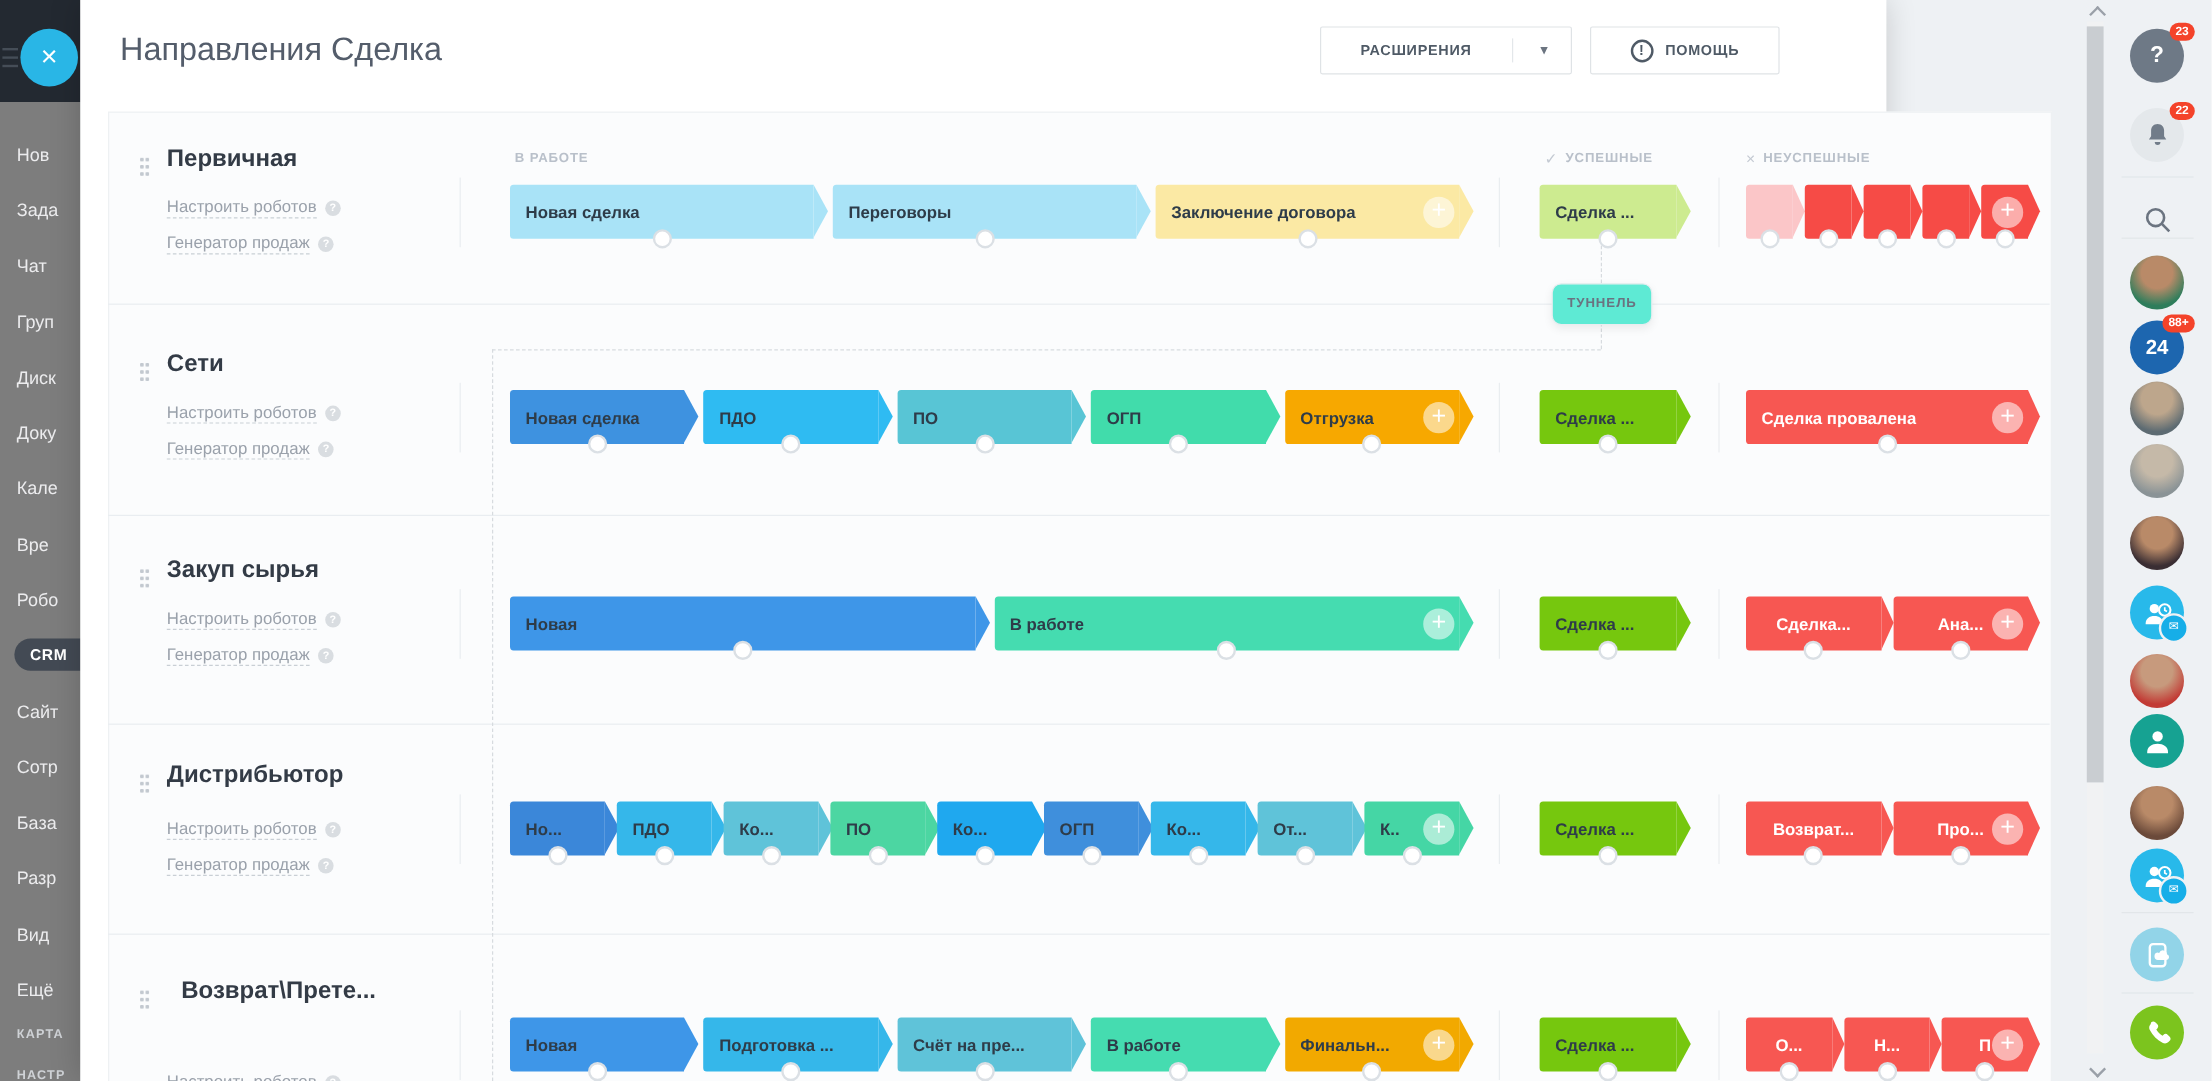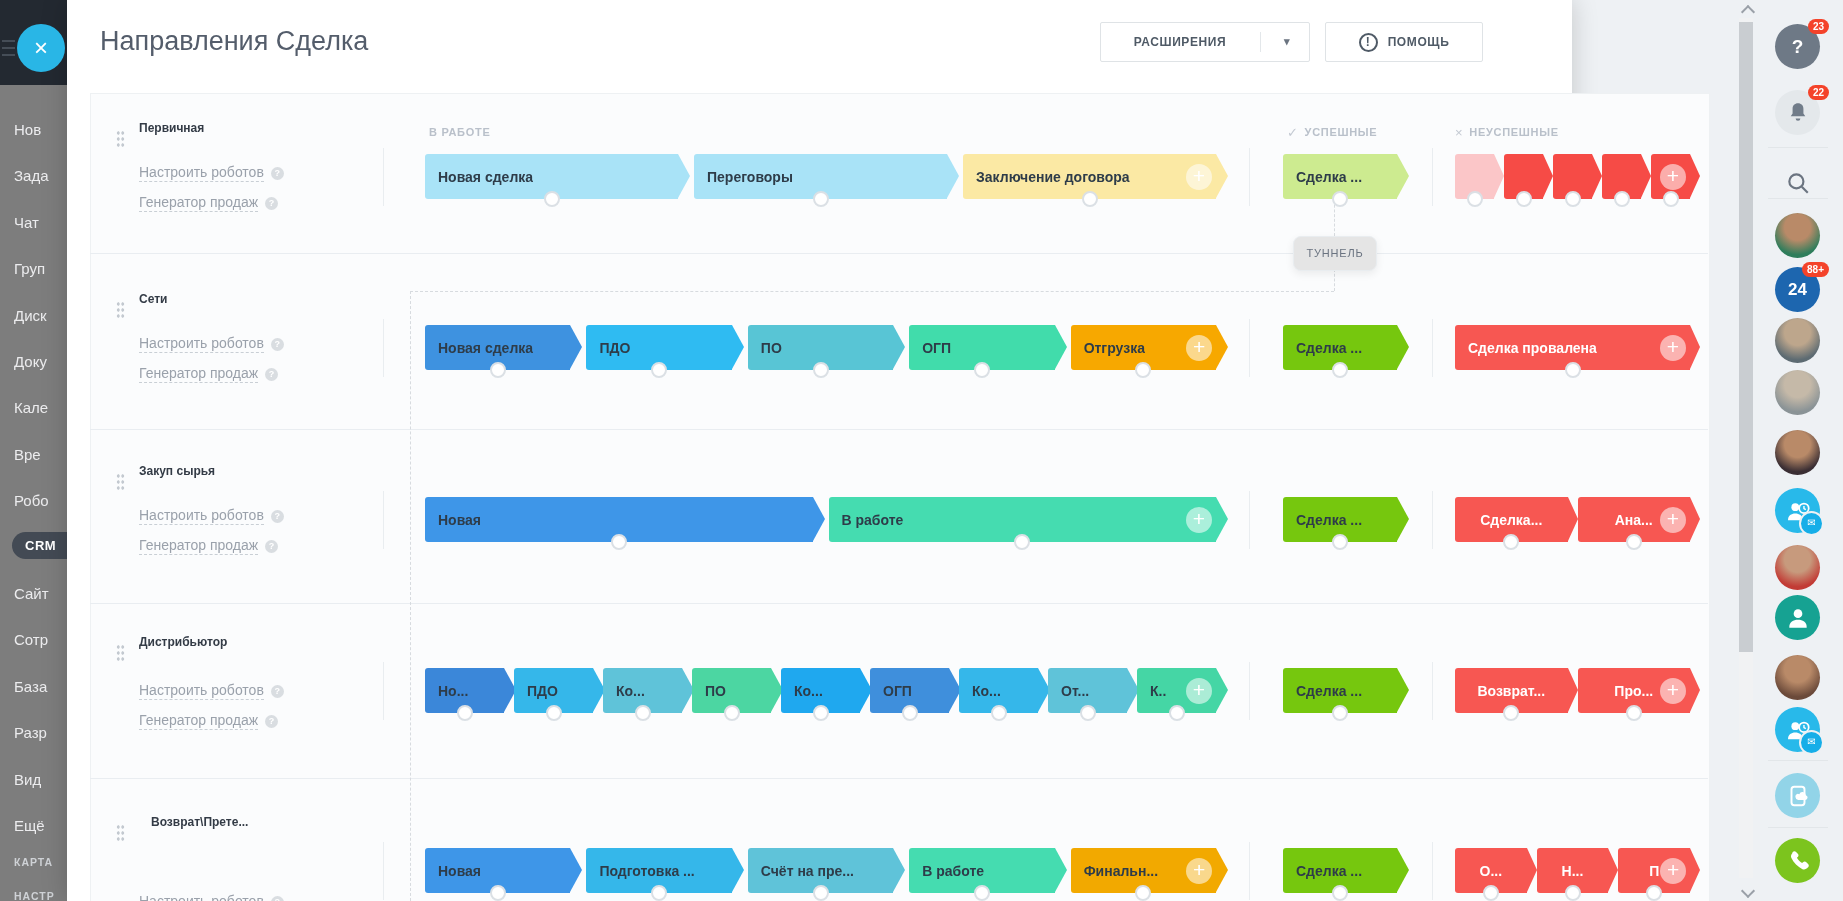--- a/index.html
+++ b/index.html
@@ -36,21 +36,21 @@
   .content-bg{position:absolute;left:23px;top:93px;width:1618px;height:828px;background:#fbfcfd;border:1px solid #eef1f3;}
   .hdiv{position:absolute;left:23px;width:1618px;height:1px;background:#e9edf1;}
   .vsep{position:absolute;width:1px;background:#e9edf0;}
 
   .col-head{position:absolute;top:126px;font-size:11px;font-weight:700;color:#b9c0ca;letter-spacing:.7px;
             display:flex;gap:6px;align-items:center;}
   .col-head .ic{font-size:13px;color:#c3c9d2;font-weight:400;line-height:11px;}
 
   .drag-dots{position:absolute;width:9px;height:19px;cursor:grab;
              background-image:radial-gradient(circle,#c3c9d0 1.5px,transparent 1.8px);background-size:4.5px 6px;}
-  .row-name{position:absolute;font-size:12px;font-weight:700;color:#333b46;white-space:nowrap;max-width:245px;overflow:hidden;}
+  .row-name{position:absolute;font-size:20px;font-weight:700;color:#333b46;white-space:nowrap;max-width:245px;overflow:hidden;}
   .row-link{position:absolute;font-size:14px;color:#9aa1ab;white-space:nowrap;}
   .row-link .lk{border-bottom:1px dashed #c9cfd5;padding-bottom:1px;cursor:pointer;}
   .q{display:inline-block;width:13px;height:13px;border-radius:50%;background:#d9dde1;color:#fff;
      font-size:9px;font-weight:700;text-align:center;line-height:13px;margin-left:7px;vertical-align:1px;}
 
   .stages{position:absolute;display:flex;}
   .stage{position:relative;flex:1;height:45px;background:var(--c);border-radius:3px 0 0 3px;display:flex;
          align-items:center;padding:0 8px 0 13px;font-size:14px;font-weight:700;color:#2e3c49;min-width:0;cursor:pointer;}
   .stage::after{content:"";position:absolute;left:100%;top:0;width:0;height:0;
                 border-top:22.5px solid transparent;border-bottom:22.5px solid transparent;border-left:12px solid var(--c);}
@@ -58,22 +58,22 @@
   .stage.center{justify-content:center;padding-left:8px;}
   .stage .st-label{overflow:hidden;white-space:nowrap;}
   .stage .handle{position:absolute;left:50%;bottom:-8px;margin-left:-8px;width:12px;height:12px;background:#fff;
                  border:2px solid #dbe0e5;border-radius:50%;z-index:2;cursor:pointer;}
   .stage .add{position:absolute;right:4px;top:50%;margin-top:-13px;width:26px;height:26px;border-radius:50%;
               background:rgba(255,255,255,.55);color:#fff;font-size:21px;font-weight:400;text-align:center;line-height:24px;cursor:pointer;}
   .failwrap .stage::after{border-left-width:10px;}
 
   .dash-v{position:absolute;border-left:1px dashed #d7dbdf;width:0;z-index:1;}
   .dash-h{position:absolute;border-top:1px dashed #d7dbdf;height:0;z-index:1;}
-  .tunnel-badge{position:absolute;left:1226px;top:236px;width:82px;height:33px;background:#e5e5e5;border:1px solid #e9edf0;
-                border-radius:8px;box-shadow:0 3px 8px rgba(0,0,0,.07);font-size:11px;font-weight:400;color:#6a7380;
+  .tunnel-badge{position:absolute;left:1226px;top:236px;width:82px;height:33px;background:#5eead4;border:1px solid #e9edf0;
+                border-radius:8px;box-shadow:0 3px 8px rgba(0,0,0,.07);font-size:11px;font-weight:700;color:#6a7380;
                 letter-spacing:.8px;text-align:center;line-height:33px;z-index:3;cursor:pointer;}
 
   
   .rail-item{position:absolute;left:1775px;width:45px;height:45px;cursor:pointer;}
   .circ{width:45px;height:45px;border-radius:50%;display:flex;align-items:center;justify-content:center;overflow:visible;}
   .circ svg{width:26px;height:26px;}
   .c-dark{background:#6e7986;color:#fff;font-size:19px;font-weight:700;}
   .c-light{background:#e4e8eb;}
   .c-blue{background:#1d66af;color:#fff;font-size:17px;font-weight:700;}
   .c-cyan{background:#28b9ea;position:relative;}

